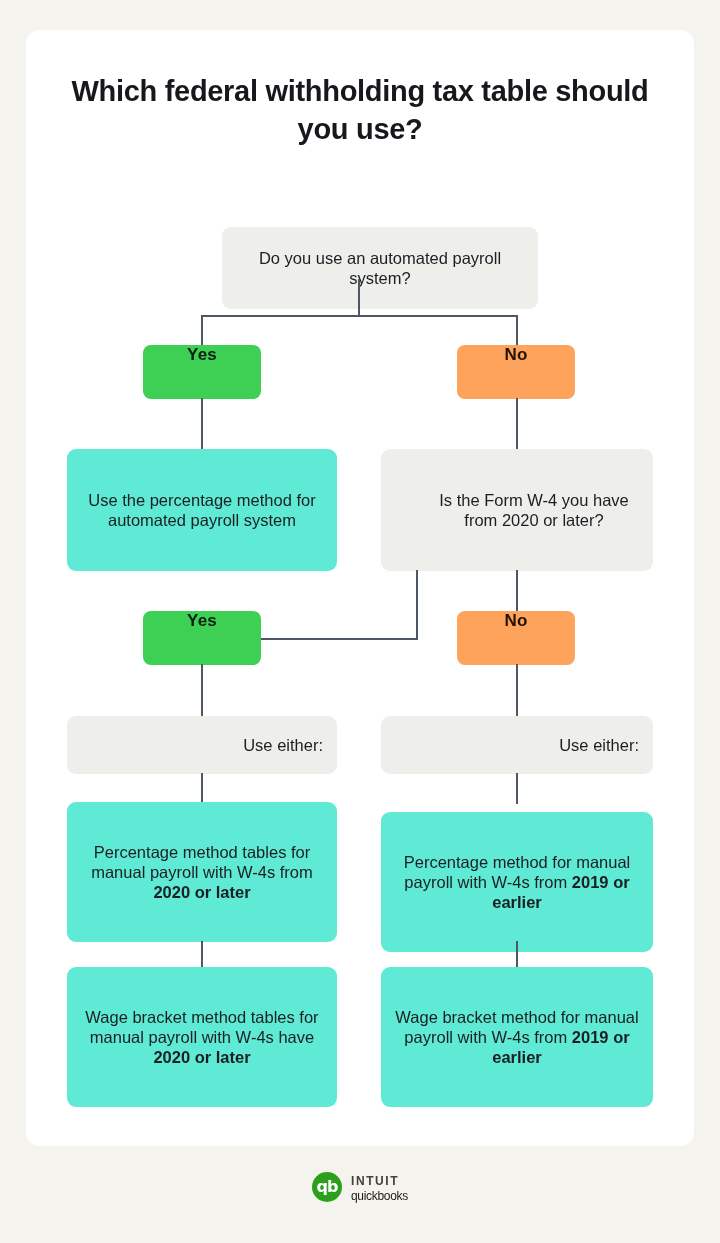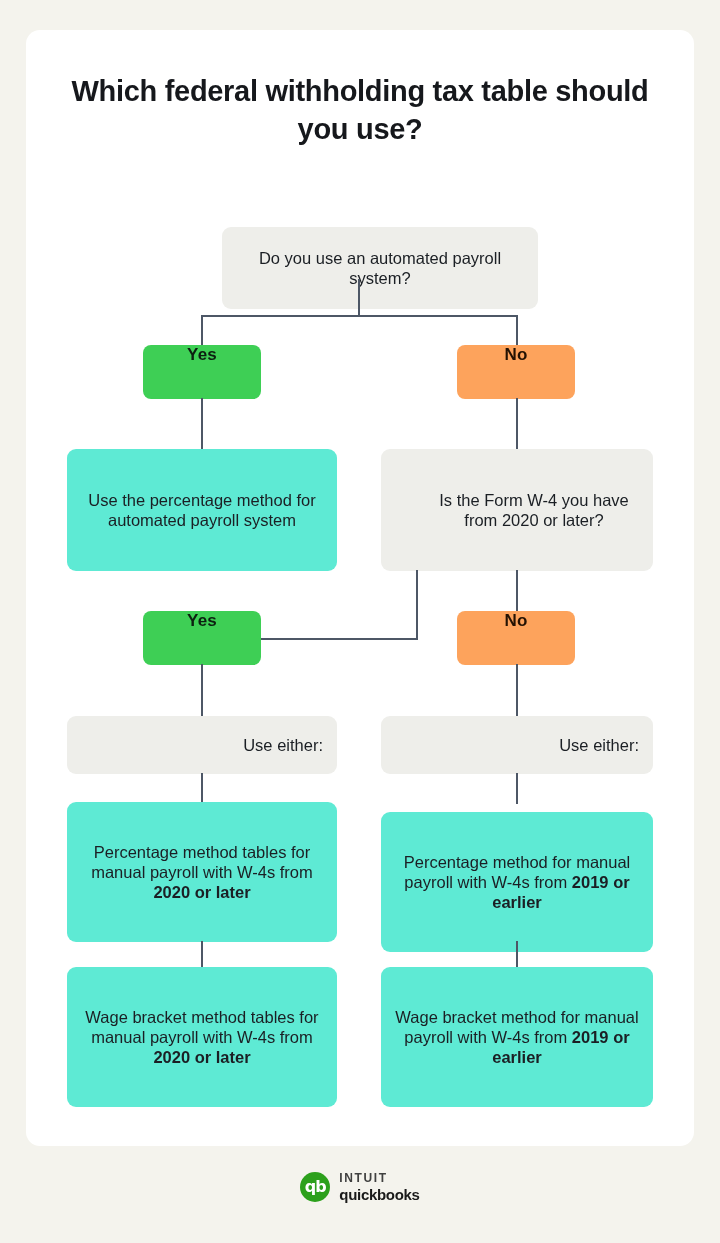--- a/index.html
+++ b/index.html
@@ -119,22 +119,22 @@
   }
   #logo-words { display: flex; flex-direction: column; line-height: 1; }
   #logo-intuit {
     font-size: 12px;
     font-weight: bold;
     letter-spacing: 1.6px;
     color: #404040;
     margin-bottom: 3px;
   }
   #logo-quickbooks {
-    font-size: 15px;
-    font-weight: bold;
+    font-size: 12px;
+    font-weight: normal;
     letter-spacing: -0.3px;
     color: #1a1a1a;
   }
 </style>
 </head>
 <body>
 
 <div id="page">
 
   <div id="card">
@@ -200,21 +200,21 @@
     </div>
 
     <div class="node blue" style="left:355px; top:772px; width:272px; height:140px;margin-top:10px;">
       <span><span>Percentage method for manual payroll with W-4s from </span><b>2019 or earlier</b></span>
     </div>
 
     <div class="ln v" style="left:175px; top:911px; height:28px;"></div>
     <div class="ln v" style="left:490px; top:911px; height:28px;"></div>
 
     <div class="node blue" style="left:41px; top:937px; width:270px; height:140px;">
-      <span><span>Wage bracket method tables for manual payroll with W-4s from </span><b>2020 or later</b></span>
+      <span><span>Wage bracket method tables for manual payroll with W-4s have </span><b>2020 or later</b></span>
     </div>
 
     <div class="node blue" style="left:355px; top:937px; width:272px; height:140px;">
       <span><span>Wage bracket method for manual payroll with W-4s from </span><b>2019 or earlier</b></span>
     </div>
 
   </div>
 
   <div id="logo">
     <div id="logo-mark">

